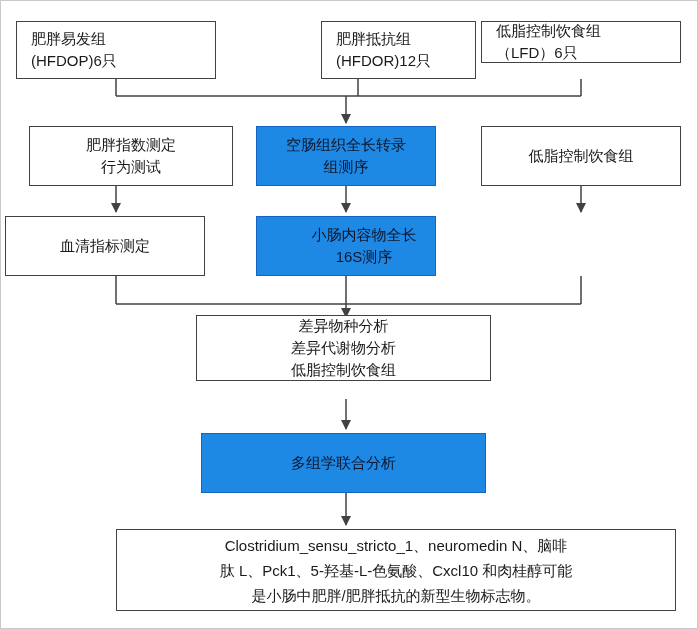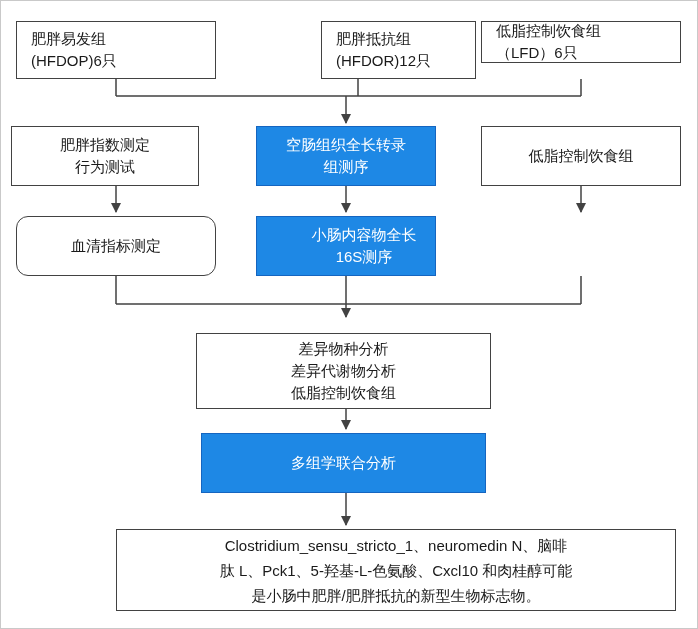--- a/index.html
+++ b/index.html
@@ -38,21 +38,21 @@
     text-align:center;
     background:#ffffff;
     border:1px solid var(--box-border);
     color:var(--text-color);
     font-size:15px;
     line-height:22px;
   }
   .node.blue{
     background:var(--blue-fill);
     border-color:var(--blue-border);
-    color:#ffffff;
+    color:#0f172a;
   }
   .node.left{
     align-items:flex-start;
     text-align:left;
     padding:6px 14px;
   }
   .node.wide{
     line-height:25px;
     padding:0 20px;
   }
@@ -90,41 +90,41 @@
   </div>
   <div class="node left" style="left:280px;top:20px;width:155px;height:58px;margin-left:40px;">
     <span>肥胖抵抗组</span>
     <span>(HFDOR)12只</span>
   </div>
   <div class="node left" style="left:480px;top:20px;width:200px;height:42px;">
     <span>低脂控制饮食组</span>
     <span>（LFD）6只</span>
   </div>
 
-  <div class="node" style="left:10px;top:125px;width:188px;height:60px;">
+  <div class="node" style="left:28px;top:125px;width:204px;height:60px;">
     <span>肥胖指数测定</span>
     <span>行为测试</span>
   </div>
   <div class="node blue" style="left:255px;top:125px;width:180px;height:60px;">
     <span>空肠组织全长转录</span>
     <span>组测序</span>
   </div>
   <div class="node" style="left:480px;top:125px;width:200px;height:60px;">
     <span>低脂控制饮食组</span>
   </div>
 
-  <div class="node" style="left:15px;top:215px;width:200px;height:60px;border-radius:12px;">
+  <div class="node" style="left:4px;top:215px;width:200px;height:60px;">
     <span>血清指标测定</span>
   </div>
   <div class="node blue" style="left:255px;top:215px;width:180px;height:60px;padding-left:36px;">
     <span>小肠内容物全长</span>
     <span>16S测序</span>
   </div>
 
-  <div class="node" style="left:195px;top:332px;width:295px;height:76px;">
+  <div class="node" style="left:195px;top:314px;width:295px;height:66px;">
     <span>差异物种分析</span>
     <span>差异代谢物分析</span>
     <span>低脂控制饮食组</span>
   </div>
 
   <div class="node blue" style="left:200px;top:432px;width:285px;height:60px;">
     <span>多组学联合分析</span>
   </div>
 
   <div class="node wide" style="left:115px;top:528px;width:560px;height:82px;">

